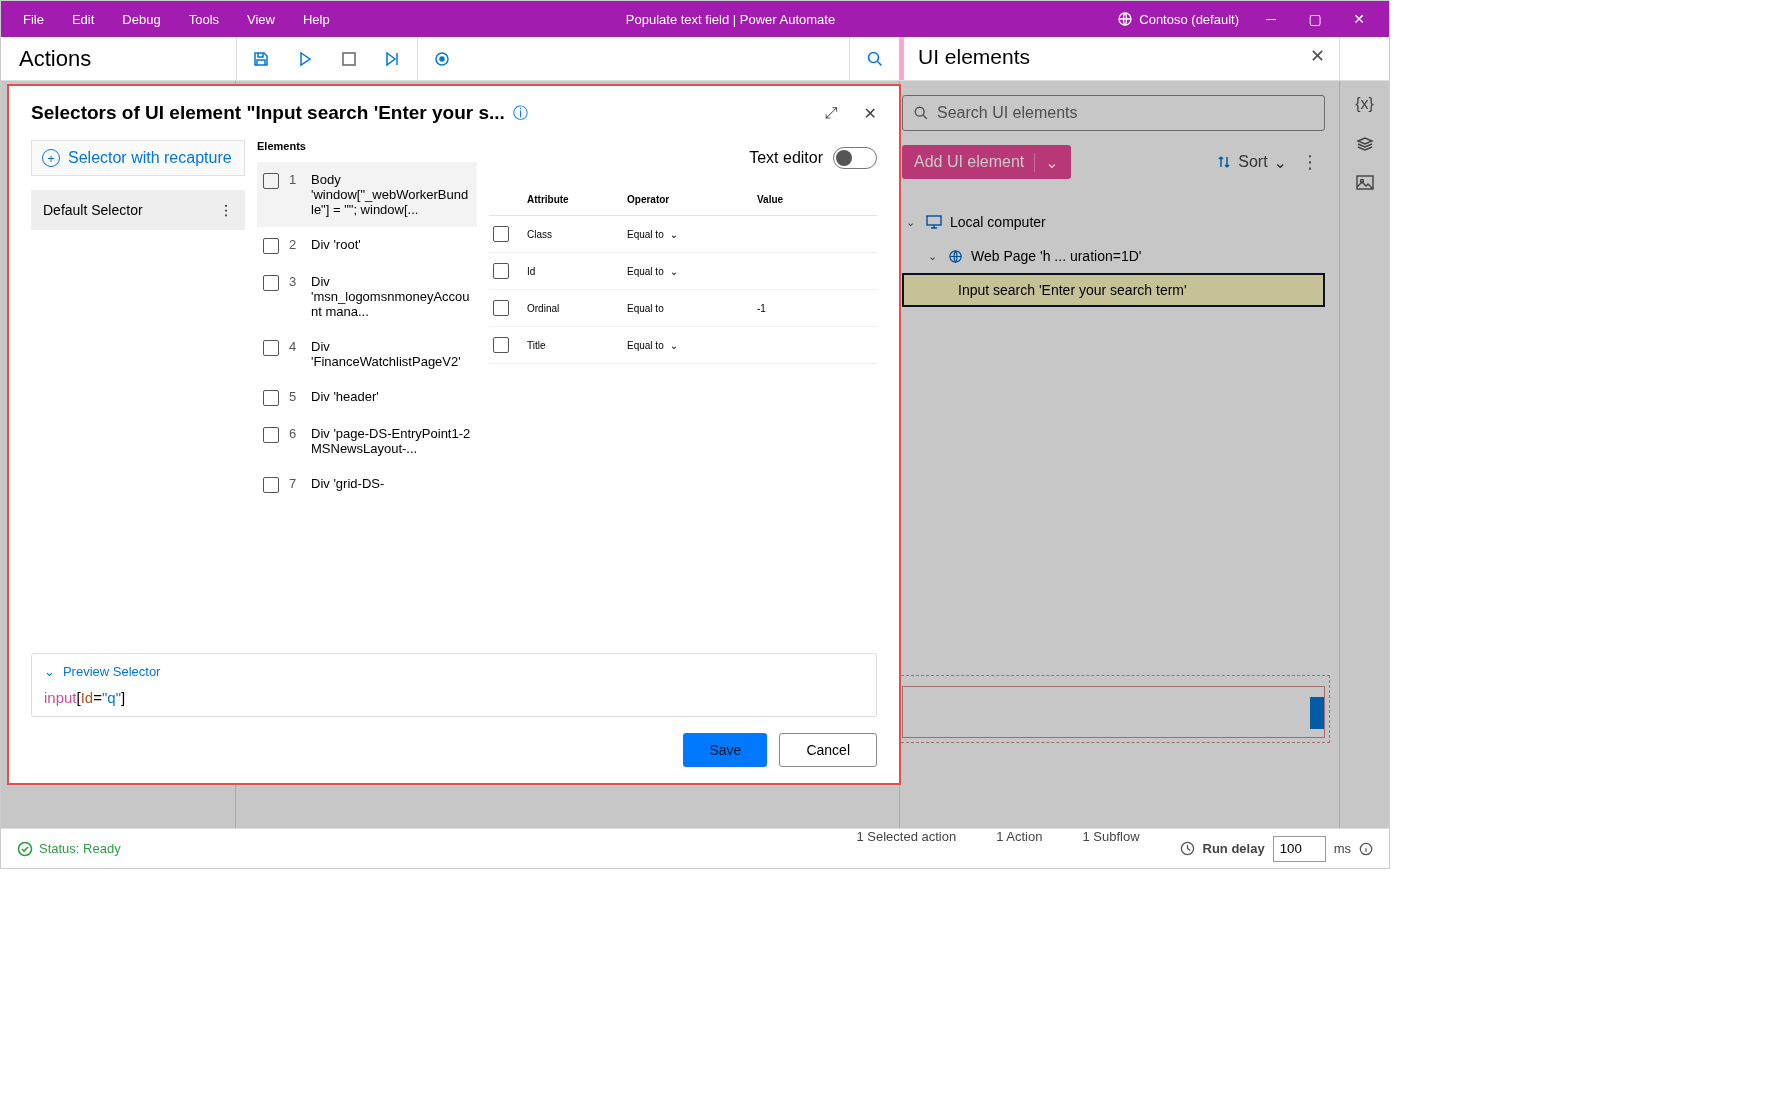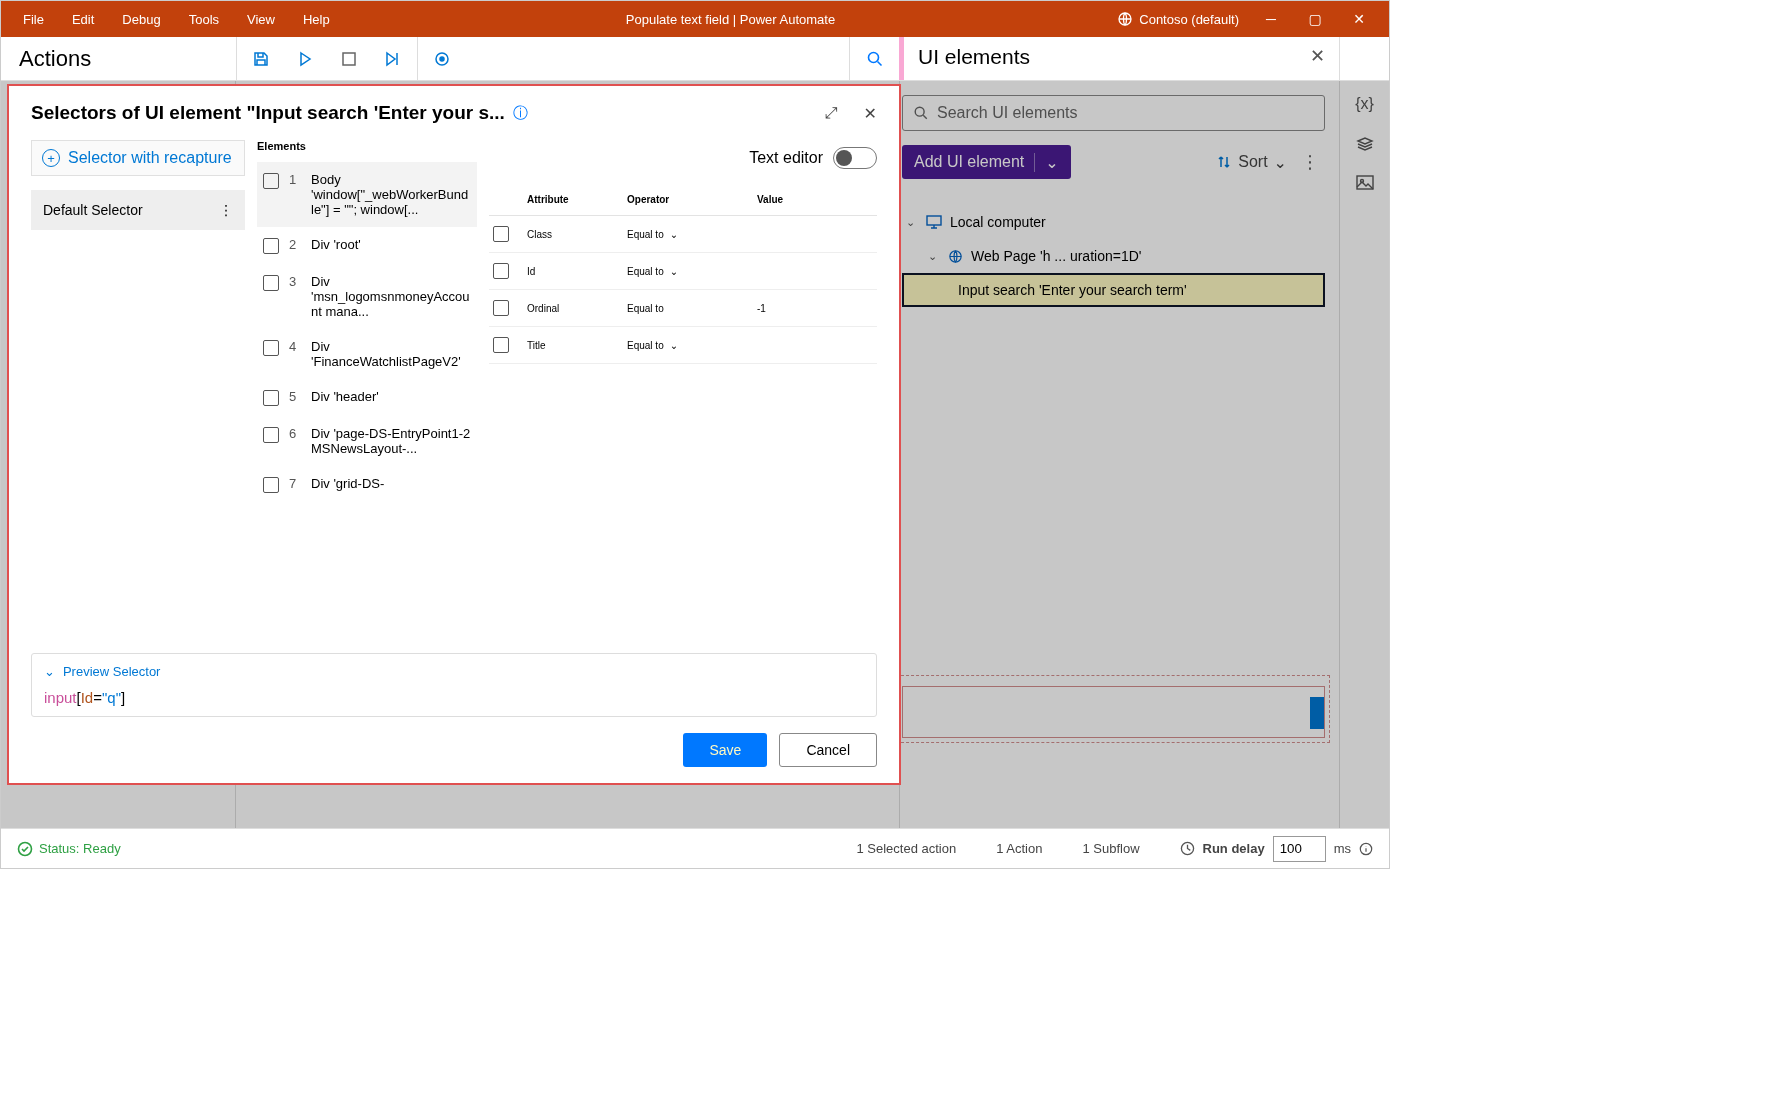--- a/index.html
+++ b/index.html
@@ -1,18 +1,18 @@
 <!DOCTYPE html>
 <html><head>
 <meta charset="utf-8">
 <style>
 *{box-sizing:border-box;margin:0;padding:0;font-family:"Segoe UI",Arial,sans-serif}
 body{background:#fff;overflow:hidden}
 .app{width:1390px;height:869px;display:flex;flex-direction:column;border:1px solid #ccc;position:relative}
-.titlebar{height:36px;background:#c2410c;display:flex;align-items:center;color:#fff;font-size:13px;padding:0 8px}
+.titlebar{height:36px;background:#a21caf;display:flex;align-items:center;color:#fff;font-size:13px;padding:0 8px}
 .menu{display:flex;gap:0}
 .menu span{padding:6px 14px;cursor:pointer}
 .title{flex:1;text-align:center}
 .envbox{display:flex;align-items:center;gap:6px;margin-right:10px}
 .winctrl{display:flex;gap:0}
 .winctrl span{width:44px;text-align:center;font-size:14px;cursor:pointer}
 .toolbar{height:44px;display:flex;align-items:center;border-bottom:1px solid #ddd}
 .actions-title{width:235px;padding-left:18px;font-size:22px}
 .tb-group{display:flex;align-items:center;border-left:1px solid #ddd;height:100%;padding:0 12px;gap:20px}
 .tb-group .ibtn{width:24px;height:24px;display:flex;align-items:center;justify-content:center;cursor:pointer}
@@ -21,34 +21,34 @@
 .rpanel-head{width:440px;border-left:5px solid #f9a8d4;height:100%;display:flex;padding:8px 14px;font-size:21px}
 .rpanel-head .x{margin-left:auto;font-size:18px;color:#555;cursor:pointer}
 .icon-strip{width:50px;border-left:1px solid #ddd;display:flex;flex-direction:column;align-items:center;gap:22px;padding-top:14px;color:#555}
 .body{flex:1;display:flex;position:relative}
 .left{width:235px;border-right:1px solid #ddd}
 .center{flex:1;position:relative}
 .right{width:440px;border-left:1px solid #ddd;display:flex;flex-direction:column;padding:14px 14px 0 2px}
 .right .searchbox{border:1px solid #888;border-radius:3px;height:36px;display:flex;align-items:center;padding:0 10px;gap:8px;color:#666}
 .right .searchbox svg{color:#666}
 .right .bar2{display:flex;align-items:center;margin-top:14px;gap:8px}
-.addbtn{background:#4c1d95;color:#fff;display:flex;align-items:center;height:34px;border-radius:3px;padding:0 12px;gap:10px;cursor:pointer}
+.addbtn{background:#ec4899;color:#fff;display:flex;align-items:center;height:34px;border-radius:3px;padding:0 12px;gap:10px;cursor:pointer}
 .addbtn .split{border-left:1px solid rgba(255,255,255,.4);padding-left:10px}
 .sortbtn{margin-left:auto;display:flex;align-items:center;gap:6px;color:#444;cursor:pointer}
 .dots{font-size:18px;color:#555;padding:0 6px;cursor:pointer}
 .tree{margin-top:26px;font-size:14px}
 .tree .row{display:flex;align-items:center;height:34px;gap:8px;padding-left:4px}
 .tree .row.l2{padding-left:26px}
 .tree .row.l3{padding-left:54px;border:2px solid #0f172a;background:#fef9c3}
 .tree .car{color:#555;font-size:11px;width:12px}
 .tree .ic{color:#0566c5}
 .screenshot-box{margin-top:auto;margin-bottom:90px;height:52px;border:1px solid #d28e8e;background:#fff;position:relative}
 .screenshot-box::before{content:"";position:absolute;inset:-12px -6px -6px -12px;border:1px dashed #d28e8e;pointer-events:none}
 .screenshot-box .hl{position:absolute;right:0;top:10px;width:14px;height:32px;background:#0078d4}
-.statusbar{height:40px;border-top:1px solid #ddd;display:flex;align-items:center;padding:0 16px;font-size:13px;color:#444;gap:40px}
+.statusbar{height:40px;border-top:1px solid #ddd;display:flex;padding:0 16px;font-size:13px;color:#444;gap:40px}
 .statusbar .chk{color:#2ea043;display:flex;align-items:center;gap:6px}
 .statusbar .delay{display:flex;align-items:center;gap:8px}
 .statusbar input{width:53px;height:26px;border:1px solid #999;padding:0 6px}
 .dimmer{position:absolute;inset:0;background:rgba(0,0,0,.22);pointer-events:none}
 
 .modal{position:absolute;left:6px;top:83px;width:894px;height:701px;background:#fff;border:2px solid #e05050;display:flex;flex-direction:column;z-index:10}
 .modal .mhead{display:flex;align-items:center;padding:16px 22px;gap:8px;border-bottom:0}
 .modal .mhead .mtitle{font-size:19px;font-weight:600}
 .modal .mhead .info{color:#0078ff;font-size:15px}
 .modal .mhead .wact{margin-left:auto;display:flex;gap:26px;color:#444}
@@ -75,21 +75,21 @@
 .arow .cb{width:16px;height:16px;border:1.5px solid #555;border-radius:2px}
 .arow .op{display:flex;align-items:center;gap:6px}
 .preview{margin:10px 22px 0 22px;border:1px solid #ddd;border-radius:3px;padding:10px 12px}
 .preview .phead{display:flex;align-items:center;gap:8px;color:#0078d4;font-size:13px;cursor:pointer}
 .preview .ptxt{margin-top:10px;font-size:15px}
 .preview .ptxt .el{color:#c94f9a}
 .preview .ptxt .at{color:#b0541e}
 .preview .ptxt .vl{color:#0078d4}
 .mfoot{display:flex;justify-content:flex-end;gap:12px;padding:16px 22px}
 .mfoot button{height:34px;padding:0 26px;border-radius:3px;font-size:14px;cursor:pointer}
-.mfoot .save{background:#0078ff;color:#fef9c3;border:none}
+.mfoot .save{background:#0078ff;color:#0f172a;border:none}
 .mfoot .cancel{background:#fff;border:1px solid #888}
 svg{display:block}
 </style>
 </head>
 <body>
 
 <div class="app">
  <div class="titlebar">
   <div class="menu">
    <span>File</span>

